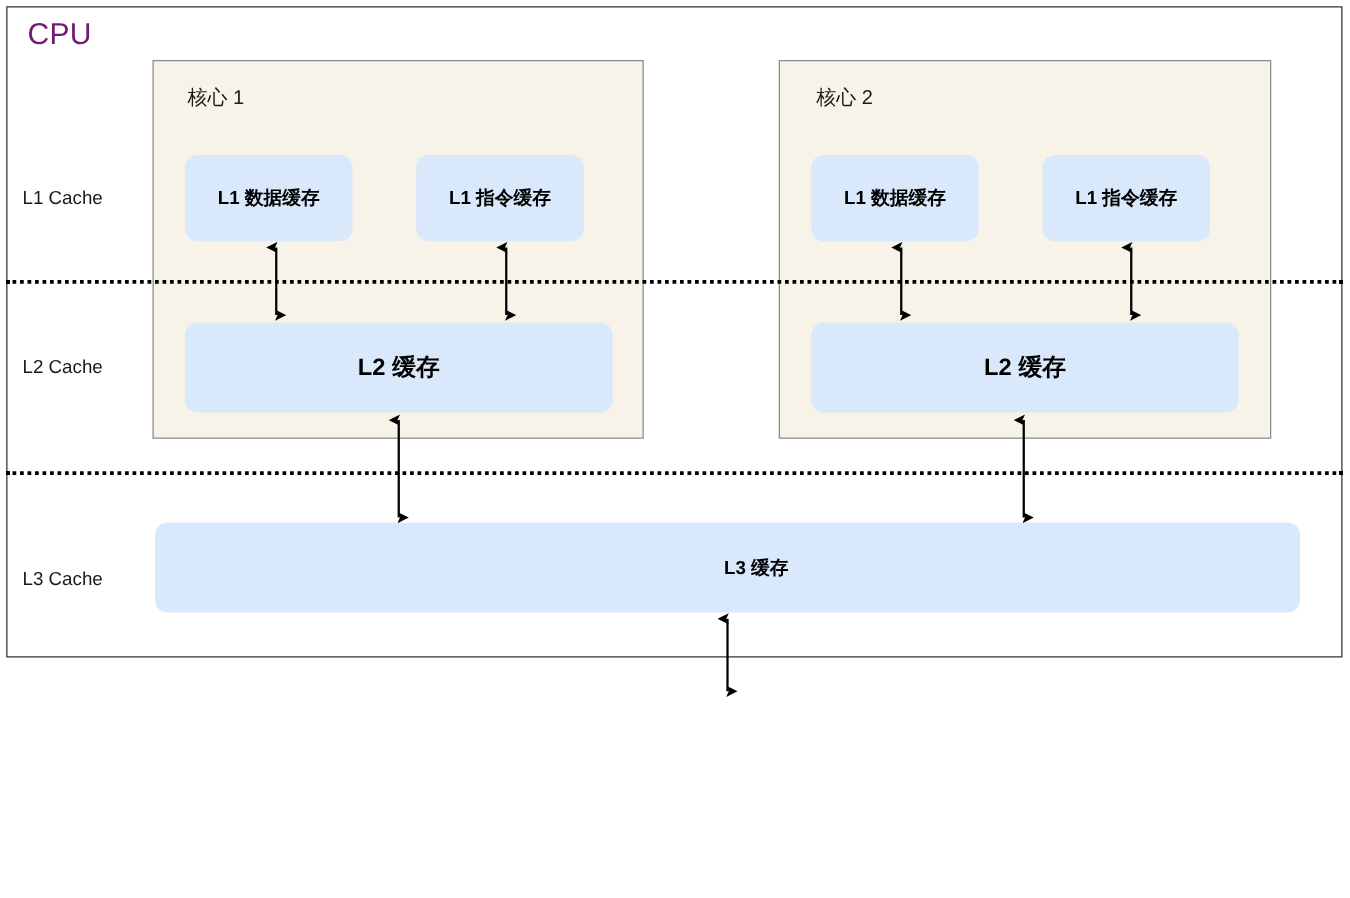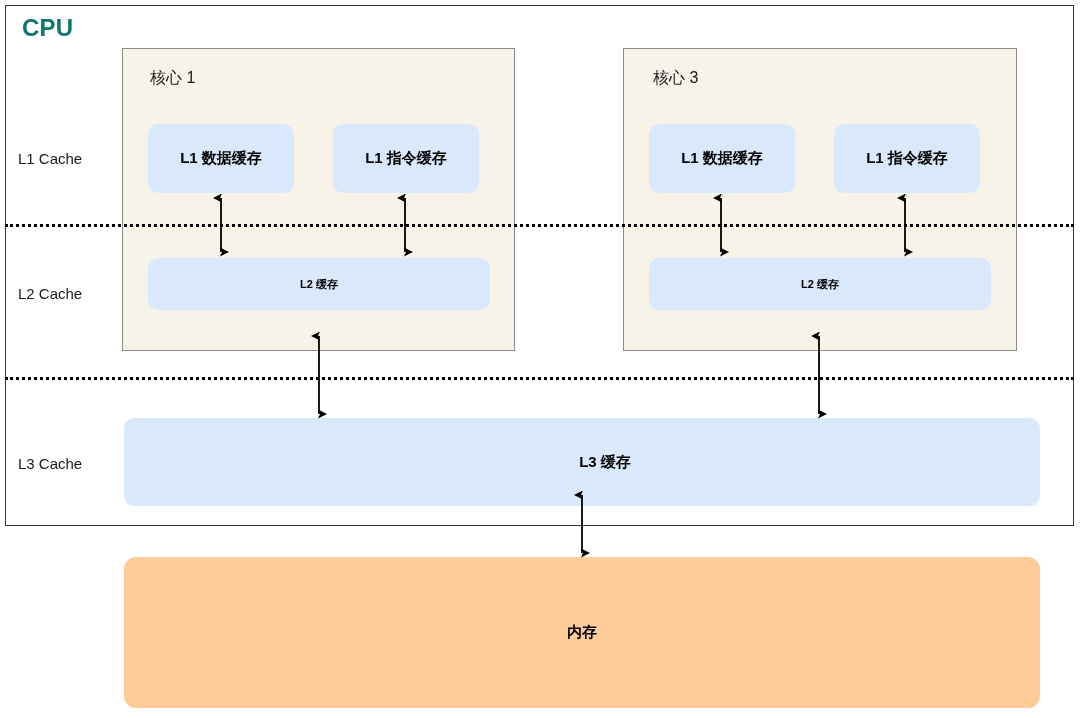--- a/index.html
+++ b/index.html
@@ -25,22 +25,22 @@
   
   .cpu-box {
     left: 5px; top: 5px;
     width: 1069px; height: 521px;
     border: 1.6px solid #333333;
     background: #ffffff;
   }
   .cpu-title {
     left: 22px; top: 14px;
     font-size: 24px;
-    font-weight: bold;
-    color: #0f766e;
+    font-weight: normal;
+    color: #701a75;
     letter-spacing: 0.2px;
   }
 
   
   .core-box {
     top: 48px;
     height: 303px;
     background: #f7f3e9;
     border: 1.4px solid #8c8c8c;
   }
@@ -81,39 +81,39 @@
     border-radius: 10px;
     display: flex;
     align-items: center;
     justify-content: center;
     font-weight: bold;
     color: #000000;
   }
   .l1 {
     top: 124px;
     height: 69px;
-    width: 146px;
+    width: 134px;
     font-size: 15px;
   }
   .c1-l1d { left: 148px; }
   .c1-l1i { left: 333px; }
   .c2-l1d { left: 649px; }
   .c2-l1i { left: 834px; }
 
   .l2 {
     top: 258px;
-    height: 52px;
-    font-size: 11px;
+    height: 72px;
+    font-size: 19px;
   }
   .c1-l2 { left: 148px; width: 342px; }
   .c2-l2 { left: 649px; width: 342px; }
 
   .l3 {
     left: 124px; top: 418px;
-    width: 916px; height: 88px;
+    width: 916px; height: 72px;
     font-size: 15px;
     padding-left: 46px;
   }
 
   .memory {
     left: 124px; top: 557px;
     width: 916px; height: 151px;
     background: #ffcc99;
     border-radius: 12px;
     display: flex;
@@ -136,40 +136,39 @@
 
 <div id="canvas">
 
   <div class="abs cpu-box"></div>
   <div class="abs cpu-title">CPU</div>
 
   <div class="abs core-box core-1"></div>
   <div class="abs core-title core-1-title">核心 1</div>
 
   <div class="abs core-box core-2"></div>
-  <div class="abs core-title core-2-title">核心 3</div>
+  <div class="abs core-title core-2-title">核心 2</div>
 
   <div class="abs dotted-line dot-1"></div>
   <div class="abs dotted-line dot-2"></div>
 
   <div class="abs row-label lbl-l1">L1 Cache</div>
   <div class="abs row-label lbl-l2">L2 Cache</div>
   <div class="abs row-label lbl-l3">L3 Cache</div>
 
   <div class="abs cache l1 c1-l1d">L1 数据缓存</div>
   <div class="abs cache l1 c1-l1i">L1 指令缓存</div>
   <div class="abs cache l2 c1-l2">L2 缓存</div>
 
   <div class="abs cache l1 c2-l1d">L1 数据缓存</div>
   <div class="abs cache l1 c2-l1i">L1 指令缓存</div>
   <div class="abs cache l2 c2-l2">L2 缓存</div>
 
   <div class="abs cache l3">L3 缓存</div>
 
-  <div class="abs memory">内存</div>
 
   <svg class="arrow-svg" viewBox="0 0 1080 718">
     <defs>
       <marker id="ah-up" markerWidth="9" markerHeight="9" refX="4.5" refY="8" orient="auto-start-reverse" markerUnits="userSpaceOnUse">
         <path d="M4.5,0 L9,9 L4.5,7 L0,9 Z" fill="#000000"></path>
       </marker>
       <marker id="ah-dn" markerWidth="9" markerHeight="9" refX="4.5" refY="8" orient="auto" markerUnits="userSpaceOnUse">
         <path d="M4.5,0 L9,9 L4.5,7 L0,9 Z" fill="#000000"></path>
       </marker>
     </defs>

